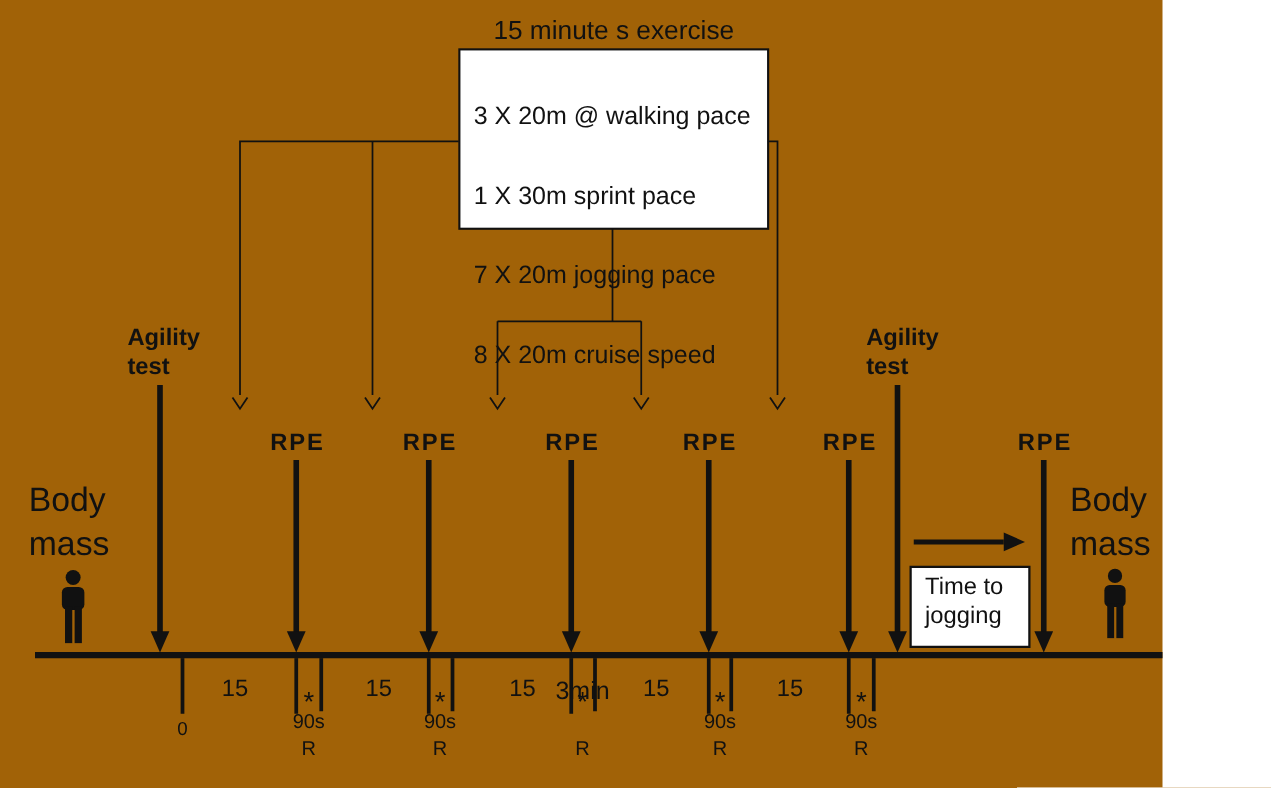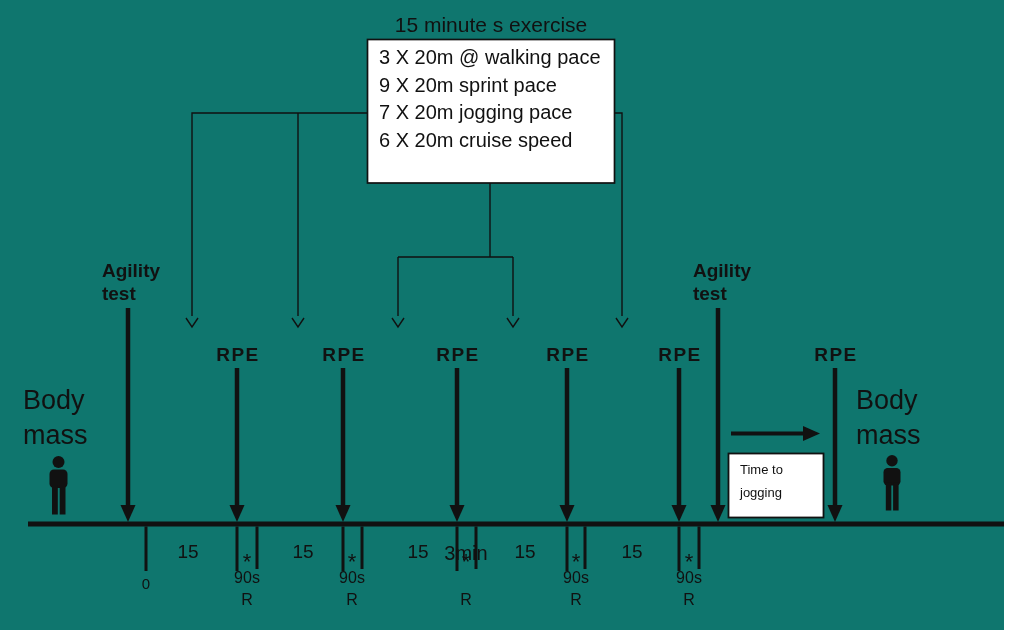--- a/index.html
+++ b/index.html
@@ -1,26 +1,26 @@
 <!DOCTYPE html>
 <html><head>
 <meta charset="utf-8">
 <style>
   * { margin:0; padding:0; box-sizing:border-box; }
   html,body { background:#ffffff; }
   .stage {
-    position:relative; width:1004px; height:630px; background:#0f766e;
+    position:relative; width:930px; height:630px; background:#a16207;
     font-family:"Liberation Sans", sans-serif; color:#111111; overflow:hidden;
   }
   .abs { position:absolute; line-height:1.18; }
   .cx { transform:translateX(-50%); white-space:nowrap; }
   .ctr { text-align:left; }
   .b { font-weight:bold; }
   svg.art { position:absolute; left:0; top:0; }
-  .boxtext div { white-space:nowrap; }
+  .boxtext div { white-space:nowrap;margin-top:36px; }
 </style>
 </head>
 <body>
 
 <div class="stage">
 
   <svg class="art" width="1024" height="630" viewBox="0 0 1024 630">
     <g stroke="#111111" fill="none">
 
       <rect x="367.5" y="39.5" width="247" height="143.5" fill="#ffffff" stroke-width="1.7"></rect>
@@ -114,23 +114,23 @@
         <rect x="4.8" y="27.5" width="5.5" height="28"></rect>
         <rect x="12.1" y="27.5" width="5.5" height="28"></rect>
       </g>
     </g>
   </svg>
 
   <div class="abs cx" style="left:491px; top:13px; font-size:21px;">15 minute s exercise</div>
 
   <div class="abs boxtext" style="left:379px; top:44px; font-size:20px; line-height:27.5px;">
     <div>3 X 20m @ walking pace</div>
-    <div>9 X 20m sprint pace</div>
+    <div>1 X 30m sprint pace</div>
     <div>7 X 20m jogging pace</div>
-    <div>6 X 20m cruise speed</div>
+    <div>8 X 20m cruise speed</div>
   </div>
 
   <div class="abs cx ctr b" style="left:131px; top:259px; font-size:19px; line-height:23px;">
     <div>Agility</div>
     <div>test</div>
   </div>
   <div class="abs cx ctr b" style="left:722px; top:259px; font-size:19px; line-height:23px;">
     <div>Agility</div>
     <div>test</div>
   </div>
@@ -144,21 +144,21 @@
 
   <div class="abs" style="left:23px; top:383px; font-size:27px; line-height:35px;">
     <div>Body</div>
     <div>mass</div>
   </div>
   <div class="abs" style="left:856px; top:383px; font-size:27px; line-height:35px;">
     <div>Body</div>
     <div>mass</div>
   </div>
 
-  <div class="abs" style="left:740px; top:458px; font-size:13px; line-height:23px;">
+  <div class="abs" style="left:740px; top:458px; font-size:19px; line-height:23px;">
     <div>Time to</div>
     <div>jogging</div>
   </div>
 
   <div class="abs cx" style="left:188px; top:541px; font-size:19px;">15</div>
   <div class="abs cx" style="left:303px; top:541px; font-size:19px;">15</div>
   <div class="abs cx" style="left:418px; top:541px; font-size:19px;">15</div>
   <div class="abs cx" style="left:525px; top:541px; font-size:19px;">15</div>
   <div class="abs cx" style="left:632px; top:541px; font-size:19px;">15</div>
 

